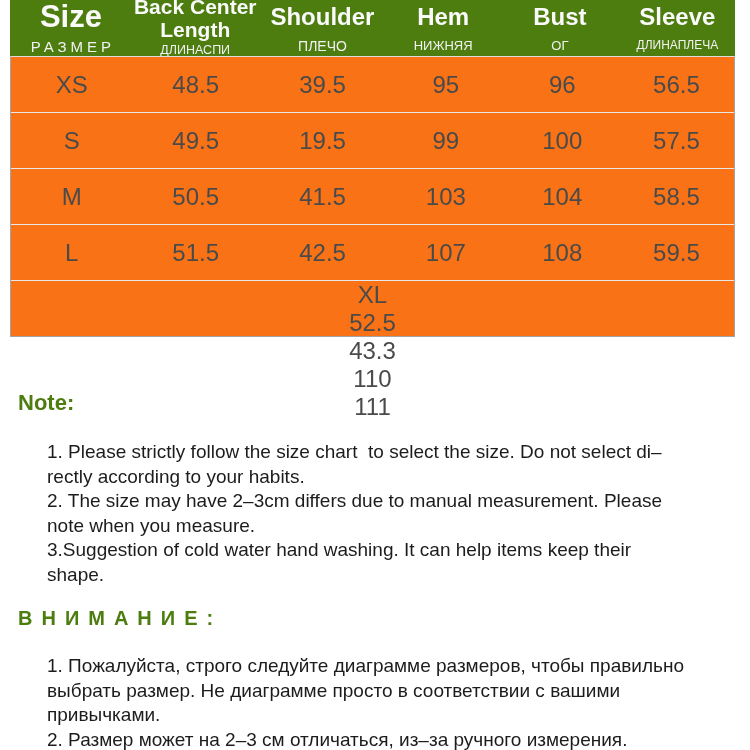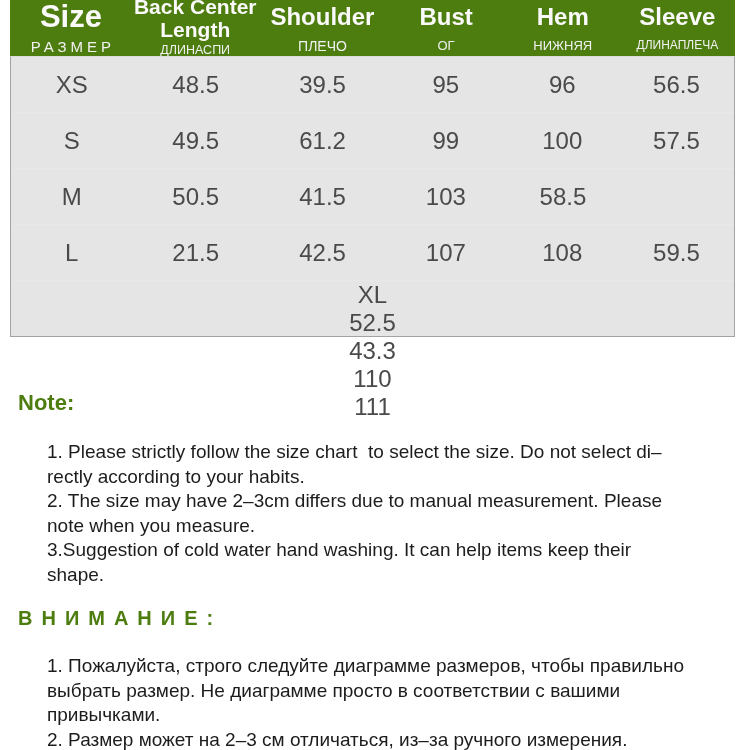--- a/index.html
+++ b/index.html
@@ -28,21 +28,21 @@
   .c0 .th-ru{font-size:15px;line-height:18px;letter-spacing:4px;text-indent:4px;}
   .c1 .th-ru{font-size:12.5px;line-height:14px;}
   .c2 .th-ru{font-size:14px;line-height:16px;}
   .c3 .th-ru{font-size:13px;line-height:15px;}
   .c4 .th-ru{font-size:13px;line-height:15px;}
   .c5 .th-ru{font-size:12px;line-height:14px;}
 
   .tbody{
     border:1px solid #a3a3a3;
     border-top:1px solid #dcdcdc;
-    background:#e5e5e5;
+    background:#f97316;
   }
   .trow{
     display:flex;height:55px;align-items:center;
     border-bottom:1px solid #e8e8e8;
     color:#4a4a4a;font-size:24px;
   }
   .trow:last-child{border-bottom:none;flex-direction:column;}
   .cell{text-align:center;}
 
   
@@ -83,35 +83,35 @@
         </div>
       </div>
       <div class="th c2">
         <div class="th-en">
           <div class="en-line">Shoulder</div>
         </div>
         <div class="th-ru">
           <div class="ru-line">ПЛЕЧО</div>
         </div>
       </div>
-      <div class="th c3">
-        <div class="th-en">
-          <div class="en-line">Bust</div>
-        </div>
-        <div class="th-ru">
-          <div class="ru-line">ОГ</div>
-        </div>
-      </div>
       <div class="th c4">
         <div class="th-en">
           <div class="en-line">Hem</div>
         </div>
         <div class="th-ru">
           <div class="ru-line">НИЖНЯЯ</div>
           <div class="ru-line">ДЛИНА</div>
+        </div>
+      </div>
+      <div class="th c3">
+        <div class="th-en">
+          <div class="en-line">Bust</div>
+        </div>
+        <div class="th-ru">
+          <div class="ru-line">ОГ</div>
         </div>
       </div>
       <div class="th c5">
         <div class="th-en">
           <div class="en-line">Sleeve</div>
         </div>
         <div class="th-ru">
           <div class="ru-line">ДЛИНАПЛЕЧА</div>
         </div>
       </div>
@@ -121,35 +121,36 @@
         <div class="cell c0">XS</div>
         <div class="cell c1">48.5</div>
         <div class="cell c2">39.5</div>
         <div class="cell c3">95</div>
         <div class="cell c4">96</div>
         <div class="cell c5">56.5</div>
       </div>
       <div class="trow">
         <div class="cell c0">S</div>
         <div class="cell c1">49.5</div>
-        <div class="cell c2">61.2</div>
+        <div class="cell c2">19.5</div>
         <div class="cell c3">99</div>
         <div class="cell c4">100</div>
         <div class="cell c5">57.5</div>
       </div>
       <div class="trow">
         <div class="cell c0">M</div>
         <div class="cell c1">50.5</div>
         <div class="cell c2">41.5</div>
         <div class="cell c3">103</div>
+        <div class="cell c4">104</div>
         <div class="cell c5">58.5</div>
       </div>
       <div class="trow">
         <div class="cell c0">L</div>
-        <div class="cell c1">21.5</div>
+        <div class="cell c1">51.5</div>
         <div class="cell c2">42.5</div>
         <div class="cell c3">107</div>
         <div class="cell c4">108</div>
         <div class="cell c5">59.5</div>
       </div>
       <div class="trow">
         <div class="cell c0">XL</div>
         <div class="cell c1">52.5</div>
         <div class="cell c2">43.3</div>
         <div class="cell c3">110</div>

